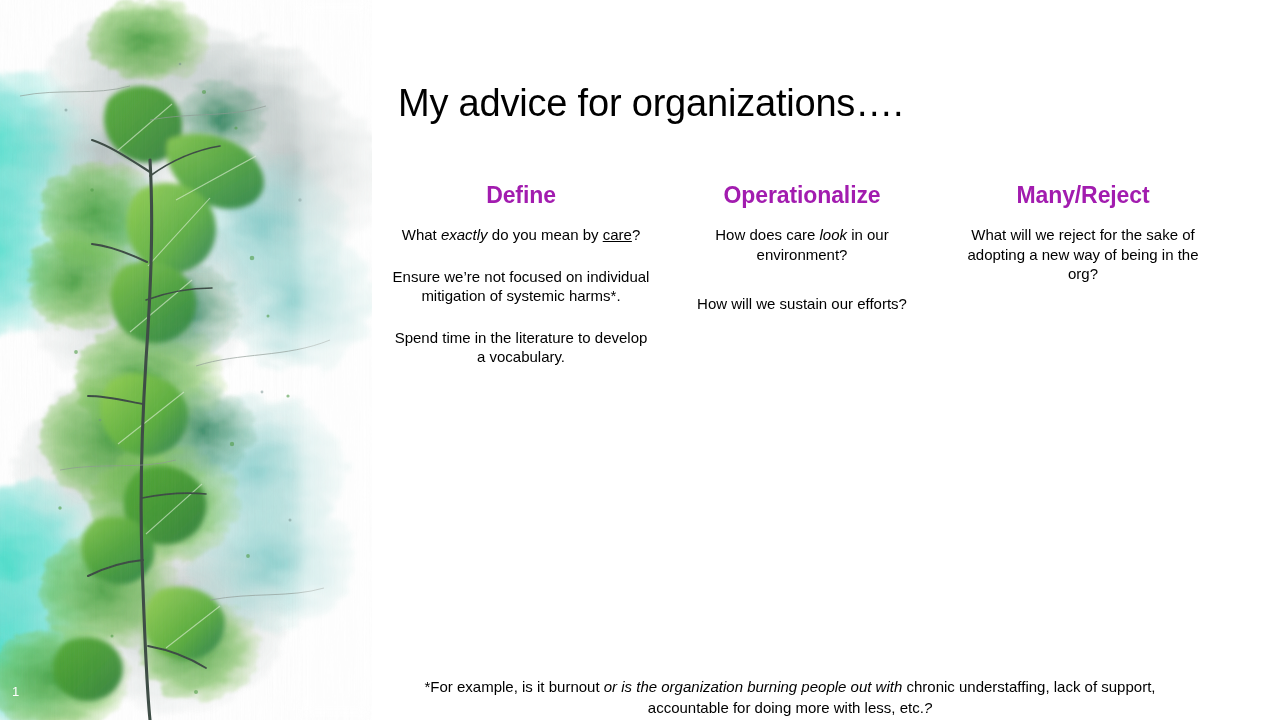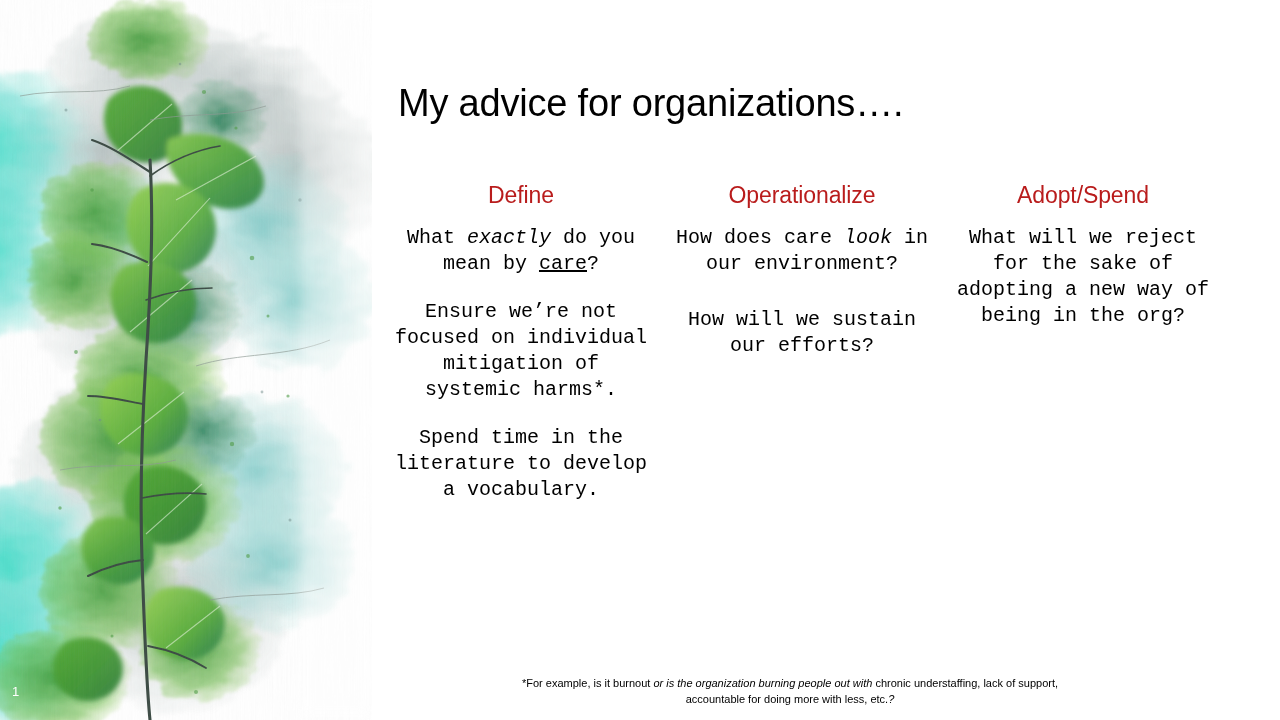--- a/index.html
+++ b/index.html
@@ -72,49 +72,49 @@
     align-items: flex-start;
     justify-content: space-between;
   }
   .col {
     width: 258px;
     text-align: center;
   }
   .col-header {
     font-family: "Liberation Sans", sans-serif;
     font-size: 23px;
-    font-weight: normal;
-    color: #b91c1c;
+    font-weight: bold;
+    color: #a21caf;
     line-height: 1.15;
     margin-bottom: 17px;
     letter-spacing: -0.1px;
   }
   .para {
-    font-family: Liberation Mono, monospace;
-    font-size: 20px;
+    font-family: Liberation Sans, sans-serif;
+    font-size: 15px;
     font-weight: normal;
     color: #000000;
     line-height: 1.30;
     margin: 0 0 22px 0;
   }
   .para:last-child { margin-bottom: 0; }
   .col-2 .para { margin-bottom: 30px; }
   .col-3 .para { margin-bottom: 14px; }
   .it { font-style: italic; }
   .ul { text-decoration: underline; }
 
   
   #footnote {
     position: absolute;
     left: 330px;
     top: 676px;
     width: 920px;
     text-align: center;
     font-family: "Liberation Sans", sans-serif;
-    font-size: 11px;
+    font-size: 15px;
     color: #000000;
     line-height: 1.42;
     font-stretch: condensed;
   }
   #footnote .fn-line { display: block; white-space: nowrap; }
   #footnote .it { font-style: italic; }
 </style>
 </head>
 <body>
 
@@ -315,21 +315,21 @@
       <div class="para"><span>Spend time in the literature to develop a vocabulary.</span></div>
     </div>
 
     <div class="col col-2">
       <div class="col-header">Operationalize</div>
       <div class="para"><span>How does care </span><span class="it">look</span><span> in our environment?</span></div>
       <div class="para"><span>How will we sustain our efforts?</span></div>
     </div>
 
     <div class="col col-3">
-      <div class="col-header">Adopt/Spend</div>
+      <div class="col-header">Many/Reject</div>
       <div class="para"><span>What will we reject for the sake of adopting a new way of being in the org?</span></div>
     </div>
   </div>
 
   <div id="footnote">
     <span class="fn-line"><span>*For example, is it burnout </span><span class="it">or is the organization burning people out with</span><span> chronic understaffing, lack of support,</span></span>
     <span class="fn-line"><span>accountable for doing more with less, etc.</span><span class="it">?</span></span>
   </div>
 
 </div>

